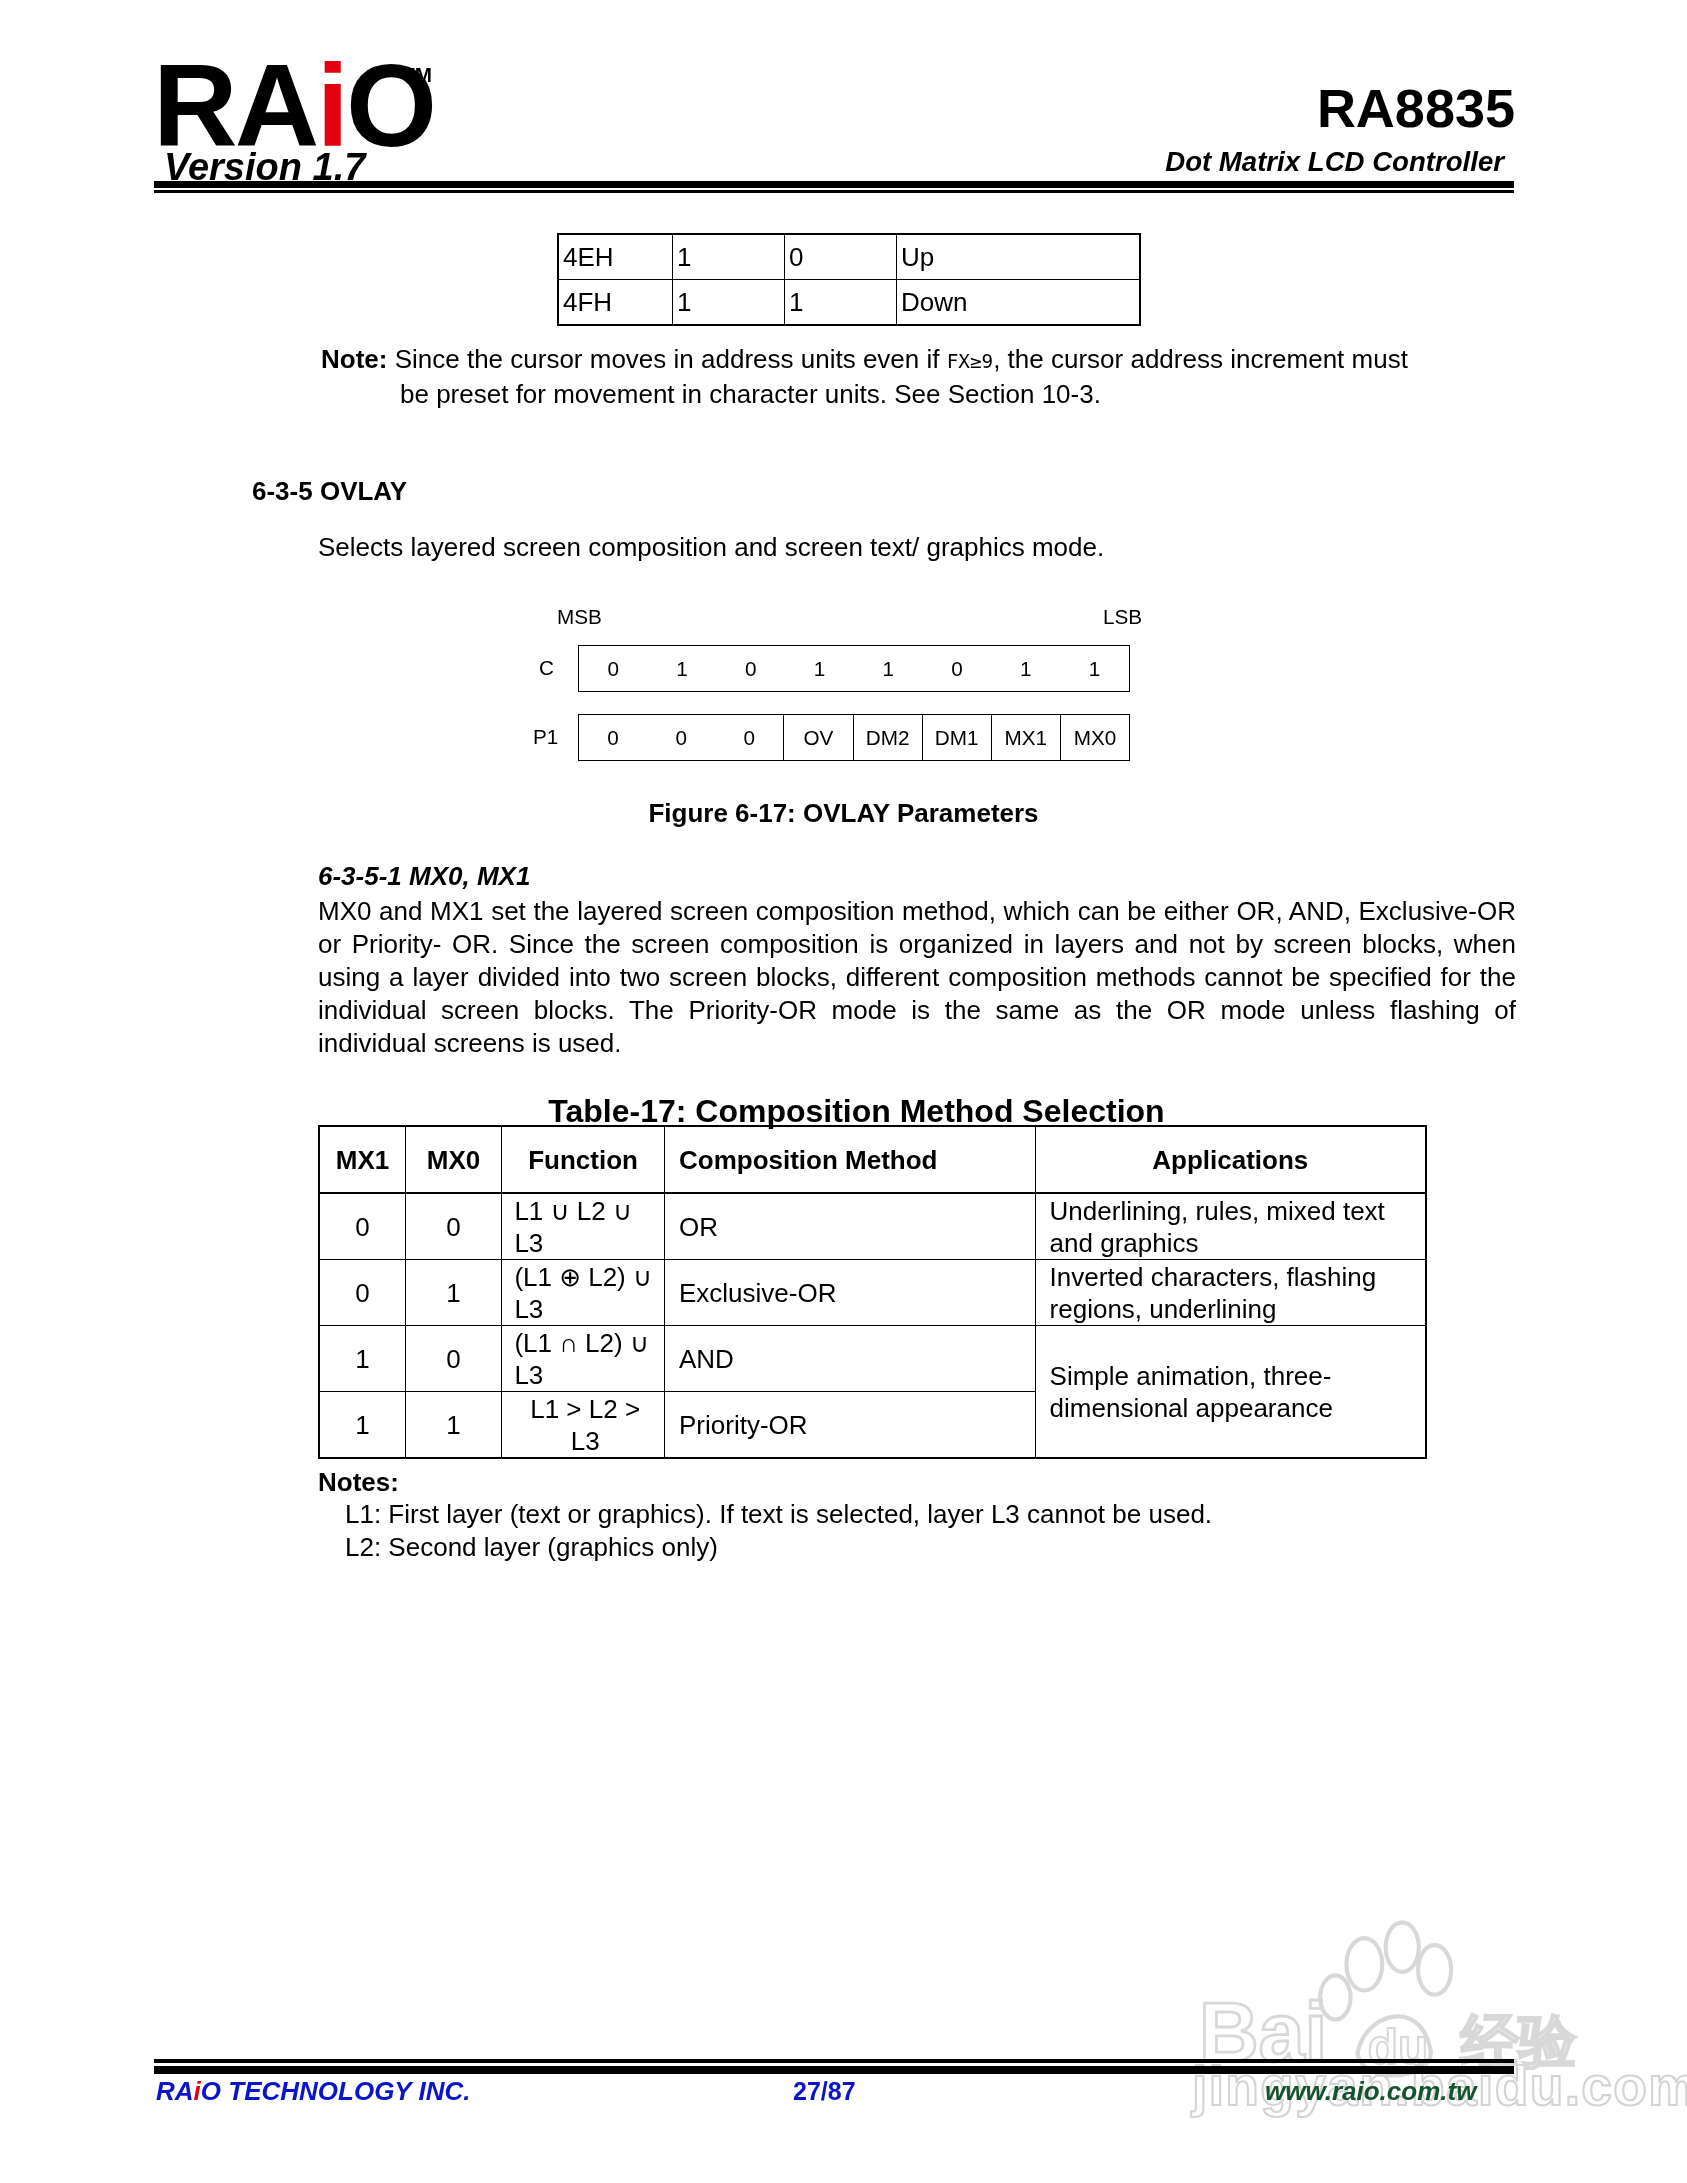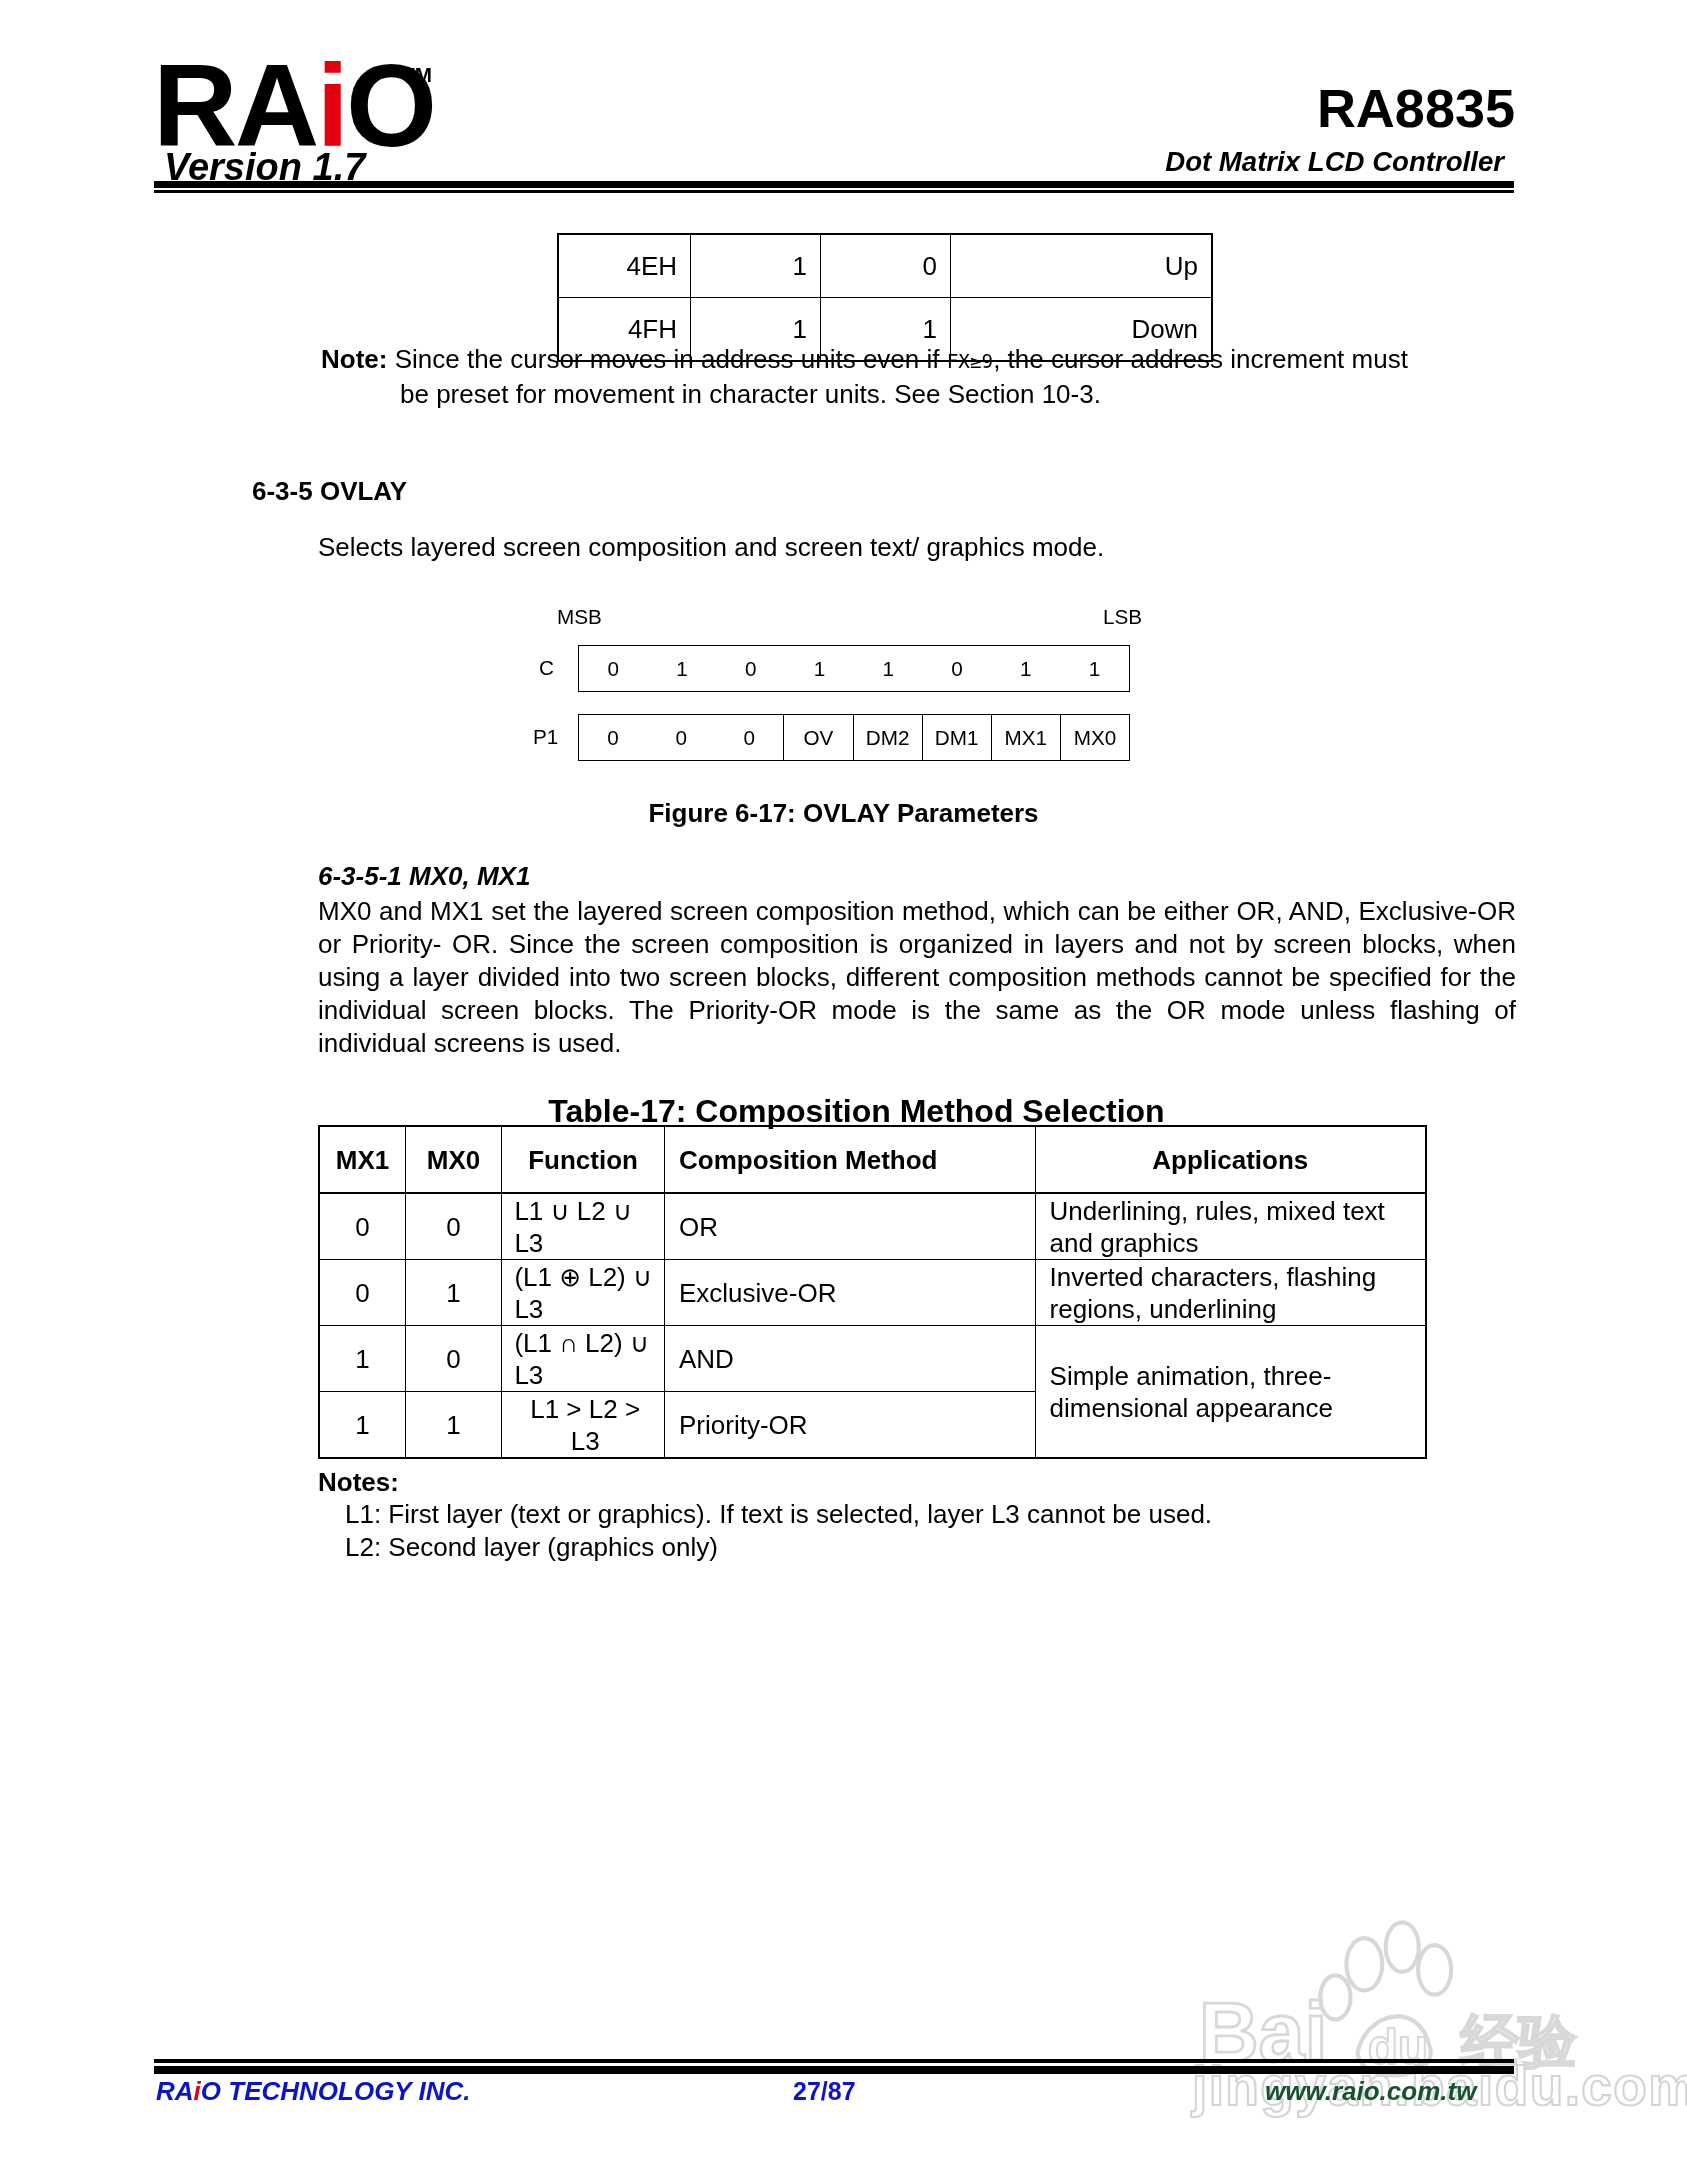--- a/index.html
+++ b/index.html
@@ -13,21 +13,21 @@
   .logo .red { color: #e3000f; }
   .logo-tm { left: 402px; top: 63px; font-size: 20.7px; font-weight: bold; }
   .version { left: 164px; top: 146px; font-size: 38px; font-weight: bold; font-style: italic; }
   .product { right: 172px; top: 77px; font-size: 54px; font-weight: bold; }
   .subtitle { right: 183px; top: 146px; font-size: 27.6px; font-weight: bold; font-style: italic; }
   .rule-thick { left: 154px; width: 1360px; background: #000; }
 
   
   table.small { position: absolute; left: 557px; top: 233px; border-collapse: collapse;
                 border: 2.8px solid #000; font-size: 26px; }
-  table.small td { border: 1.4px solid #000; height: 36px; text-align: right; padding: 13px; }
+  table.small td { border: 1.4px solid #000; height: 36px; text-align: left; padding: 4px; }
 
   .note { left: 321px; top: 343px; font-size: 26px; line-height: 33px; width: 1199px; }
   .note b { font-weight: bold; }
   .note .fx { font-family: "DejaVu Sans Mono", monospace; font-size: 19.3px; }
   .note .line2 { padding-left: 79px; }
 
   .h-ovlay { left: 252px; top: 476px; font-size: 26px; font-weight: bold; }
   .desc { left: 318px; top: 532px; font-size: 26px; }
 
   

